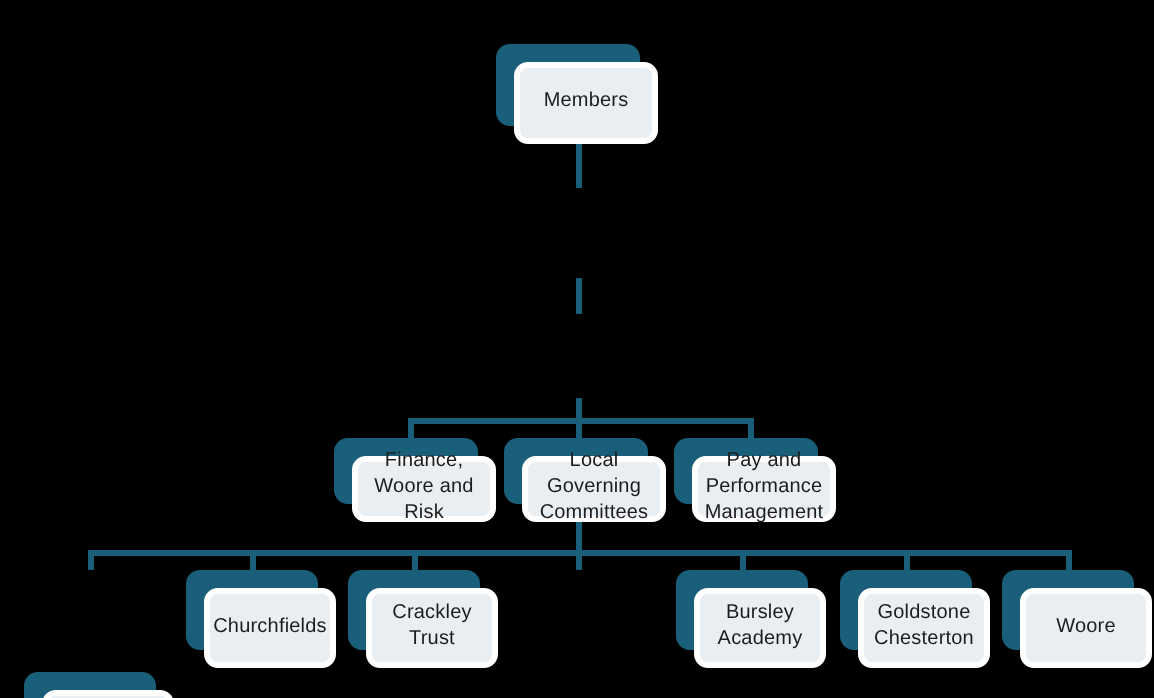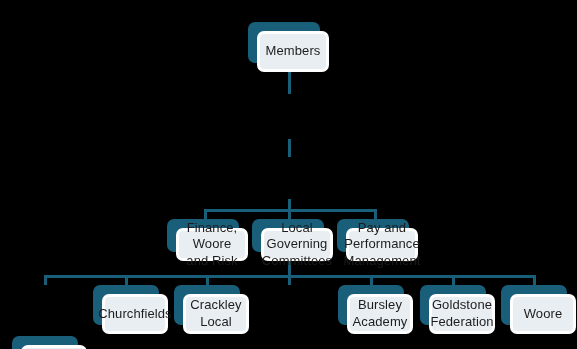--- a/index.html
+++ b/index.html
@@ -21,21 +21,21 @@
   .node .face{
     position:absolute;left:9px;top:9px;
     width:100%;height:100%;
     background:#e8eef2;
     border:3px solid #ffffff;
     border-radius:7px;
     box-sizing:border-box;
     display:flex;align-items:center;justify-content:center;
     text-align:center;
     color:#1d1d1f;
-    font-size:13px;
+    font-size:10px;
     line-height:1.28;
     letter-spacing:.1px;
     padding:2px 4px;
   }
 </style>
 </head>
 <body>
 
 <div id="chart">
 
@@ -82,28 +82,28 @@
   <div class="node" style="left:12px;top:296px;width:66px;height:40px;margin-top:40px;">
     <div class="back"></div>
     <div class="face">CCSC</div>
   </div>
   <div class="node" style="left:93px;top:285px;width:66px;height:40px;">
     <div class="back"></div>
     <div class="face">Churchfields</div>
   </div>
   <div class="node" style="left:174px;top:285px;width:66px;height:40px;">
     <div class="back"></div>
-    <div class="face">Crackley Local</div>
+    <div class="face">Crackley Trust</div>
   </div>
   <div class="node" style="left:338px;top:285px;width:66px;height:40px;">
     <div class="back"></div>
     <div class="face">Bursley Academy</div>
   </div>
   <div class="node" style="left:420px;top:285px;width:66px;height:40px;">
     <div class="back"></div>
-    <div class="face">Goldstone Federation</div>
+    <div class="face">Goldstone Chesterton</div>
   </div>
   <div class="node" style="left:501px;top:285px;width:66px;height:40px;">
     <div class="back"></div>
     <div class="face">Woore</div>
   </div>
 
 </div>
 
 </body></html>

